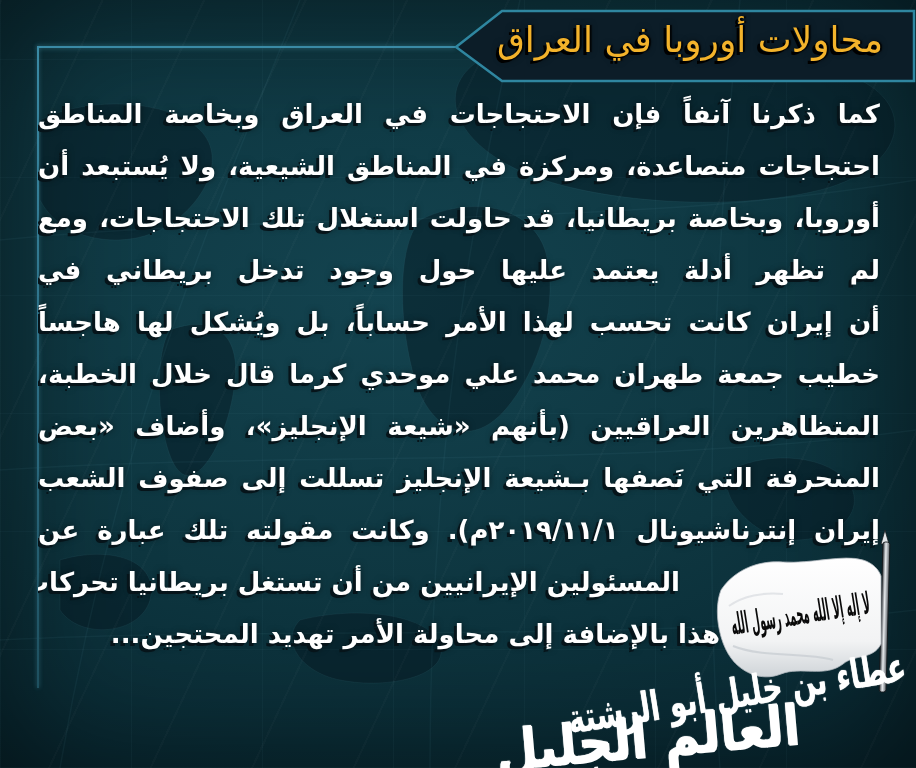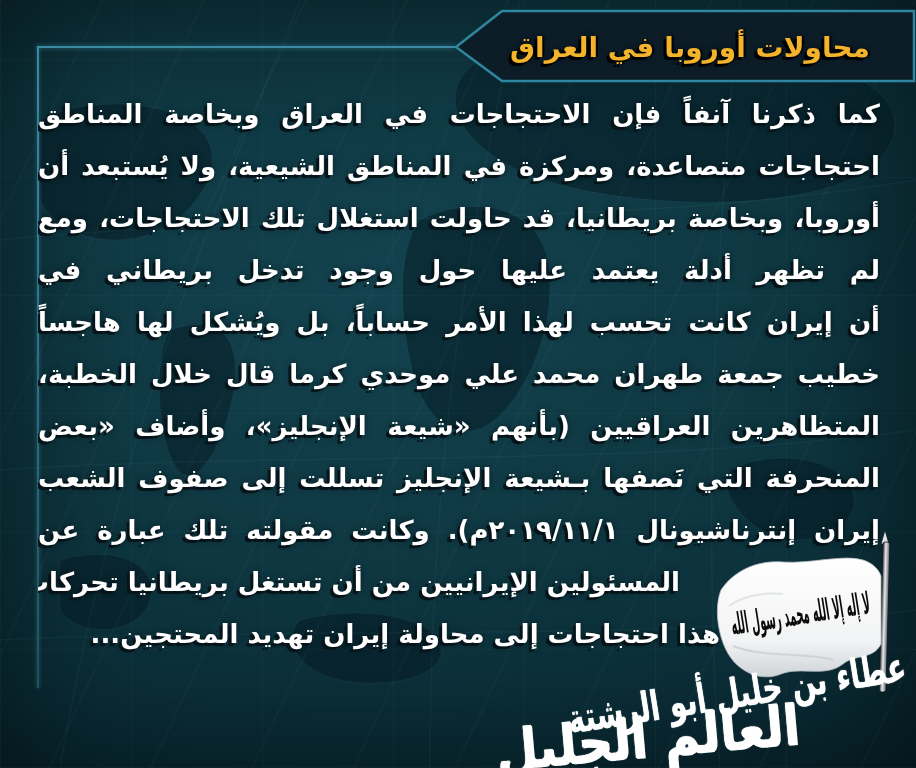--- a/index.html
+++ b/index.html
@@ -16,22 +16,22 @@
       repeating-linear-gradient(90deg, rgba(140,210,230,0.035) 0 1px, transparent 1px 131px),
       repeating-linear-gradient(0deg, rgba(140,210,230,0.03) 0 1px, transparent 1px 118px),
       repeating-linear-gradient(115deg, rgba(255,255,255,0.018) 0 2px, transparent 2px 92px);
   }
   .frame-h{position:absolute;left:37px;top:46px;width:418px;height:2px;
     background:#3a8aa5;box-shadow:0 0 5px rgba(90,190,215,.55);}
   .frame-v{position:absolute;left:37px;top:46px;width:2px;height:642px;
     background:linear-gradient(#3a8aa5,#2a6a80 60%,#1e505f);box-shadow:0 0 4px rgba(90,190,215,.4);}
   .banner-shape{position:absolute;left:450px;top:4px;width:466px;height:82px;}
   .banner-title{
-    position:absolute;left:472px;top:16px;width:436px;height:64px;line-height:64px;
-    text-align:center;direction:rtl;font-size:28px;font-weight:bold;color:#f3b32b;
+    position:absolute;left:472px;top:8px;width:436px;height:64px;line-height:64px;
+    text-align:center;direction:rtl;font-size:36px;font-weight:normal;color:#f3b32b;
     text-shadow:-3px 3px 0 #000, 2px 0 1px rgba(0,0,0,.8), 0 0 6px rgba(0,0,0,.6);
     letter-spacing:0;
   }
   .body-text{position:absolute;top:88px;left:38px;right:36px;direction:rtl;}
   .line{
     height:52px;line-height:52px;overflow:hidden;
     font-size:26px;font-weight:bold;color:#ffffff;
     text-shadow:-3px 3px 0 #06141a, 0 0 6px rgba(0,0,0,.55);
   }
   .line.just{text-align:justify;text-align-last:justify;white-space:normal;}
@@ -104,21 +104,21 @@
     <div class="line just">كما ذكرنا آنفاً فإن الاحتجاجات في العراق وبخاصة المناطق الجنوبية، كانت</div>
     <div class="line just">احتجاجات متصاعدة، ومركزة في المناطق الشيعية، ولا يُستبعد أن تكون</div>
     <div class="line just">أوروبا، وبخاصة بريطانيا، قد حاولت استغلال تلك الاحتجاجات، ومع أنه</div>
     <div class="line just">لم تظهر أدلة يعتمد عليها حول وجود تدخل بريطاني في الاحتجاجات إلا</div>
     <div class="line just">أن إيران كانت تحسب لهذا الأمر حساباً، بل ويُشكل لها هاجساً لدرجة أن</div>
     <div class="line just">خطيب جمعة طهران محمد علي موحدي كرما قال خلال الخطبة، واصفاً</div>
     <div class="line just">المتظاهرين العراقيين (بأنهم «شيعة الإنجليز»، وأضاف «بعض الجماعات</div>
     <div class="line just">المنحرفة التي نَصفها بـشيعة الإنجليز تسللت إلى صفوف الشعب العراقي...»</div>
     <div class="line just">إيران إنترناشيونال ٢٠١٩/١١/١م). وكانت مقولته تلك عبارة عن تخوف</div>
     <div class="line short short-a">المسئولين الإيرانيين من أن تستغل بريطانيا تحركات الناس،</div>
-    <div class="line short short-b">هذا احتجاجات إلى محاولة إيران تهديد المحتجين...</div>
+    <div class="line short short-b">هذا بالإضافة إلى محاولة الأمر تهديد المحتجين...</div>
   </div>
 
   <div class="flag">
     <svg viewBox="0 0 210 172" width="210" height="172" aria-hidden="true">
       <defs>
         <linearGradient id="poleg" x1="0" y1="0" x2="1" y2="0">
           <stop offset="0" stop-color="#2a2e33"></stop>
             <stop offset="0.45" stop-color="#e8ebee"></stop>
             <stop offset="1" stop-color="#5a6066"></stop>
         </linearGradient>

